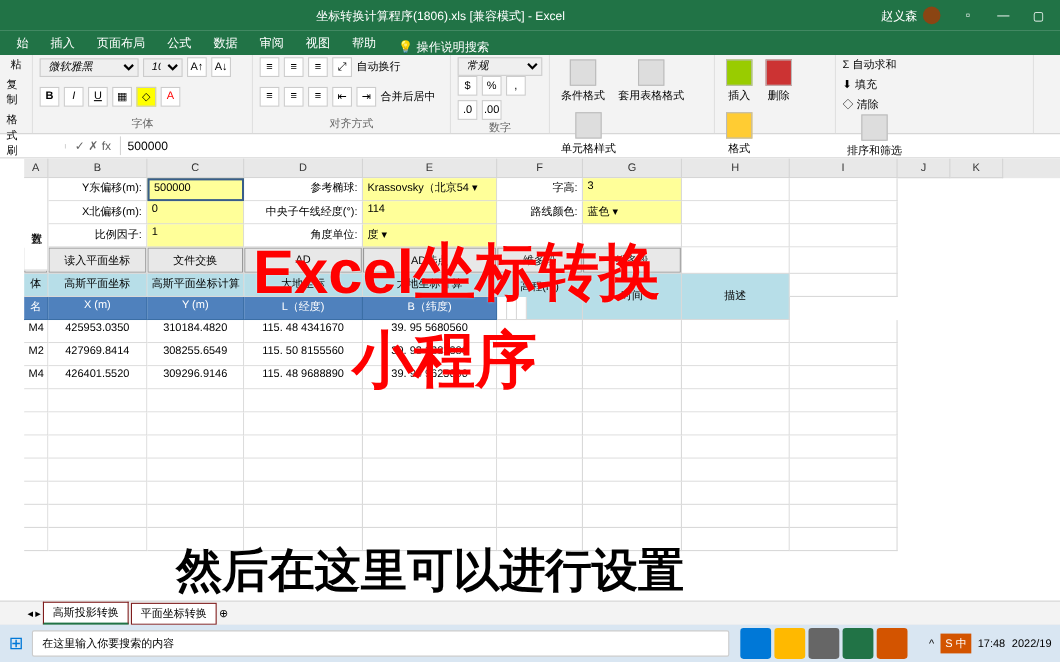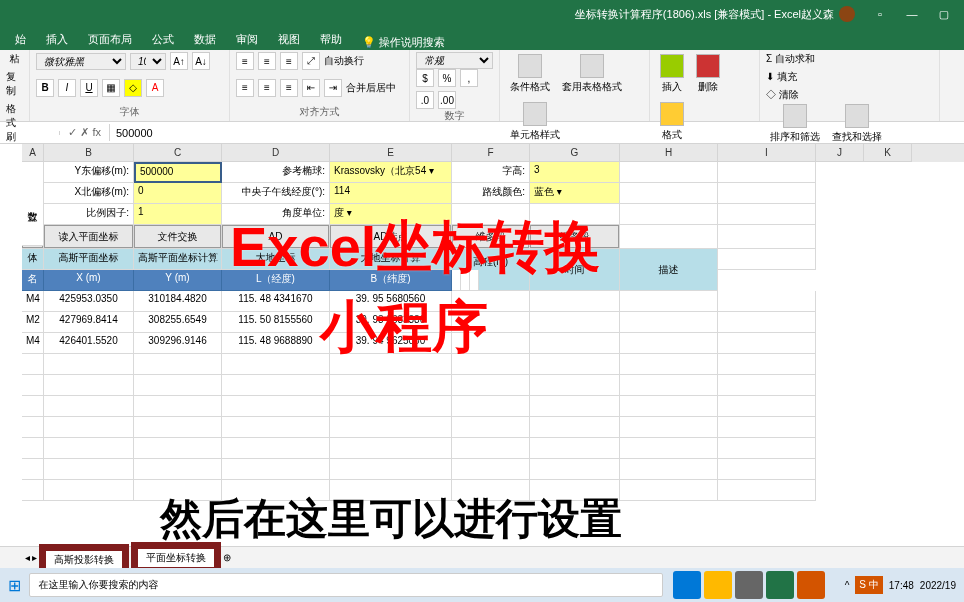--- a/index.html
+++ b/index.html
@@ -1,19 +1,19 @@
 <!DOCTYPE html>
 <html><head>
 <meta charset="utf-8">
 <style>
 * { margin: 0; padding: 0; box-sizing: border-box; font-family: "Microsoft YaHei", sans-serif; }
 body { width: 964px; height: 602px; overflow: hidden; background: #fff; position: relative; }
 
 .titlebar { height: 28px; background: #217346; color: #fff; display: flex; align-items: center; font-size: 11px; }
-.titlebar .title { flex: 1; text-align: right; }
+.titlebar .title { flex: 1; text-align: center; }
 .titlebar .user { margin-right: 10px; display: flex; align-items: center; gap: 5px; }
 .titlebar .wincontrols { display: flex; gap: 2px; margin-right: 5px; }
 .titlebar .wincontrols span { width: 30px; text-align: center; cursor: pointer; }
 
 .ribbon-tabs { height: 22px; background: #217346; display: flex; align-items: flex-end; font-size: 11px; padding-left: 5px; }
 .ribbon-tabs .tab { padding: 3px 10px; color: #fff; cursor: pointer; }
 .ribbon-tabs .search { color: #fff; margin-left: 10px; display: flex; align-items: center; gap: 3px; }
 
 .ribbon { height: 72px; background: #f3f3f3; border-bottom: 1px solid #d4d4d4; display: flex; font-size: 10px; }
 .ribbon-group { border-right: 1px solid #e0e0e0; padding: 2px 6px; display: flex; flex-direction: column; justify-content: space-between; }
@@ -36,21 +36,21 @@
 .grid { position: absolute; left: 22px; top: 18px; font-size: 10px; }
 .grid-row { display: flex; height: 21px; }
 .cell { border-right: 1px solid #d9d9d9; border-bottom: 1px solid #d9d9d9; padding: 2px 4px; overflow: hidden; white-space: nowrap; text-align: center; background: #fff; }
 .cell.rlabel { text-align: right; background: #fff; }
 .cell.yellow { background: #ffff99; text-align: left; }
 .cell.hdr-teal { background: #b7dee8; font-weight: normal; }
 .cell.hdr-blue { background: #4f81bd; color: #fff; border-color: #3b6ea5; }
 .action-btn { background: #e8e8e8; border: 1px solid #999; padding: 2px 6px; font-size: 10px; cursor: pointer; width: 100%; height: 100%; }
 
 .sheet-tabs { height: 22px; border-top: 1px solid #d4d4d4; display: flex; align-items: center; font-size: 10px; padding-left: 25px; gap: 2px; background: #f3f3f3; }
-.sheet-tabs .tab { padding: 2px 8px; border: 7px solid #7f1d1d; background: #fff; cursor: pointer; }
+.sheet-tabs .tab { padding: 2px 8px; border: 1px solid #7f1d1d; background: #fff; cursor: pointer; }
 .sheet-tabs .tab.active { border-bottom: 2px solid #217346; }
 
 .statusbar { height: 20px; background: #f3f3f3; border-top: 1px solid #d4d4d4; font-size: 10px; padding: 2px 8px; color: #666; }
 
 .taskbar { position: absolute; bottom: 0; left: 0; right: 0; height: 34px; background: #d9e6f2; display: flex; align-items: center; padding: 0 8px; font-size: 10px; }
 .taskbar .search { flex: 1; background: #fff; border: 1px solid #ccc; padding: 4px 8px; border-radius: 2px; margin-right: 10px; }
 .taskbar .tray { display: flex; gap: 6px; align-items: center; }
 .taskbar .icons { display: flex; gap: 3px; margin-right: 20px; }
 .taskbar .icons span { width: 28px; height: 28px; background: #ccc; border-radius: 3px; display: inline-block; }
 
@@ -189,24 +189,20 @@
   <div class="ribbon-group" style="width:180px">
     <div class="controls" style="flex-direction:column;align-items:flex-start">
       <span>Σ <span>自动求和</span></span>
       <span>⬇ <span>填充</span></span>
       <span>◇ <span>清除</span></span>
     </div>
     <div class="controls">
       <div class="bigbtn">
           <div class="icon"></div>
           <span>排序和筛选</span>
-        </div>
-      <div class="bigbtn">
-          <div class="icon"></div>
-          <span>查找和选择</span>
         </div>
     </div>
     <div class="label">编辑</div>
   </div>
 </div>
 
 <div class="formula-bar">
   <div class="namebox"></div>
   <div class="fx">✓ ✗ <span>fx</span></div>
   <div class="formula">500000</div>

